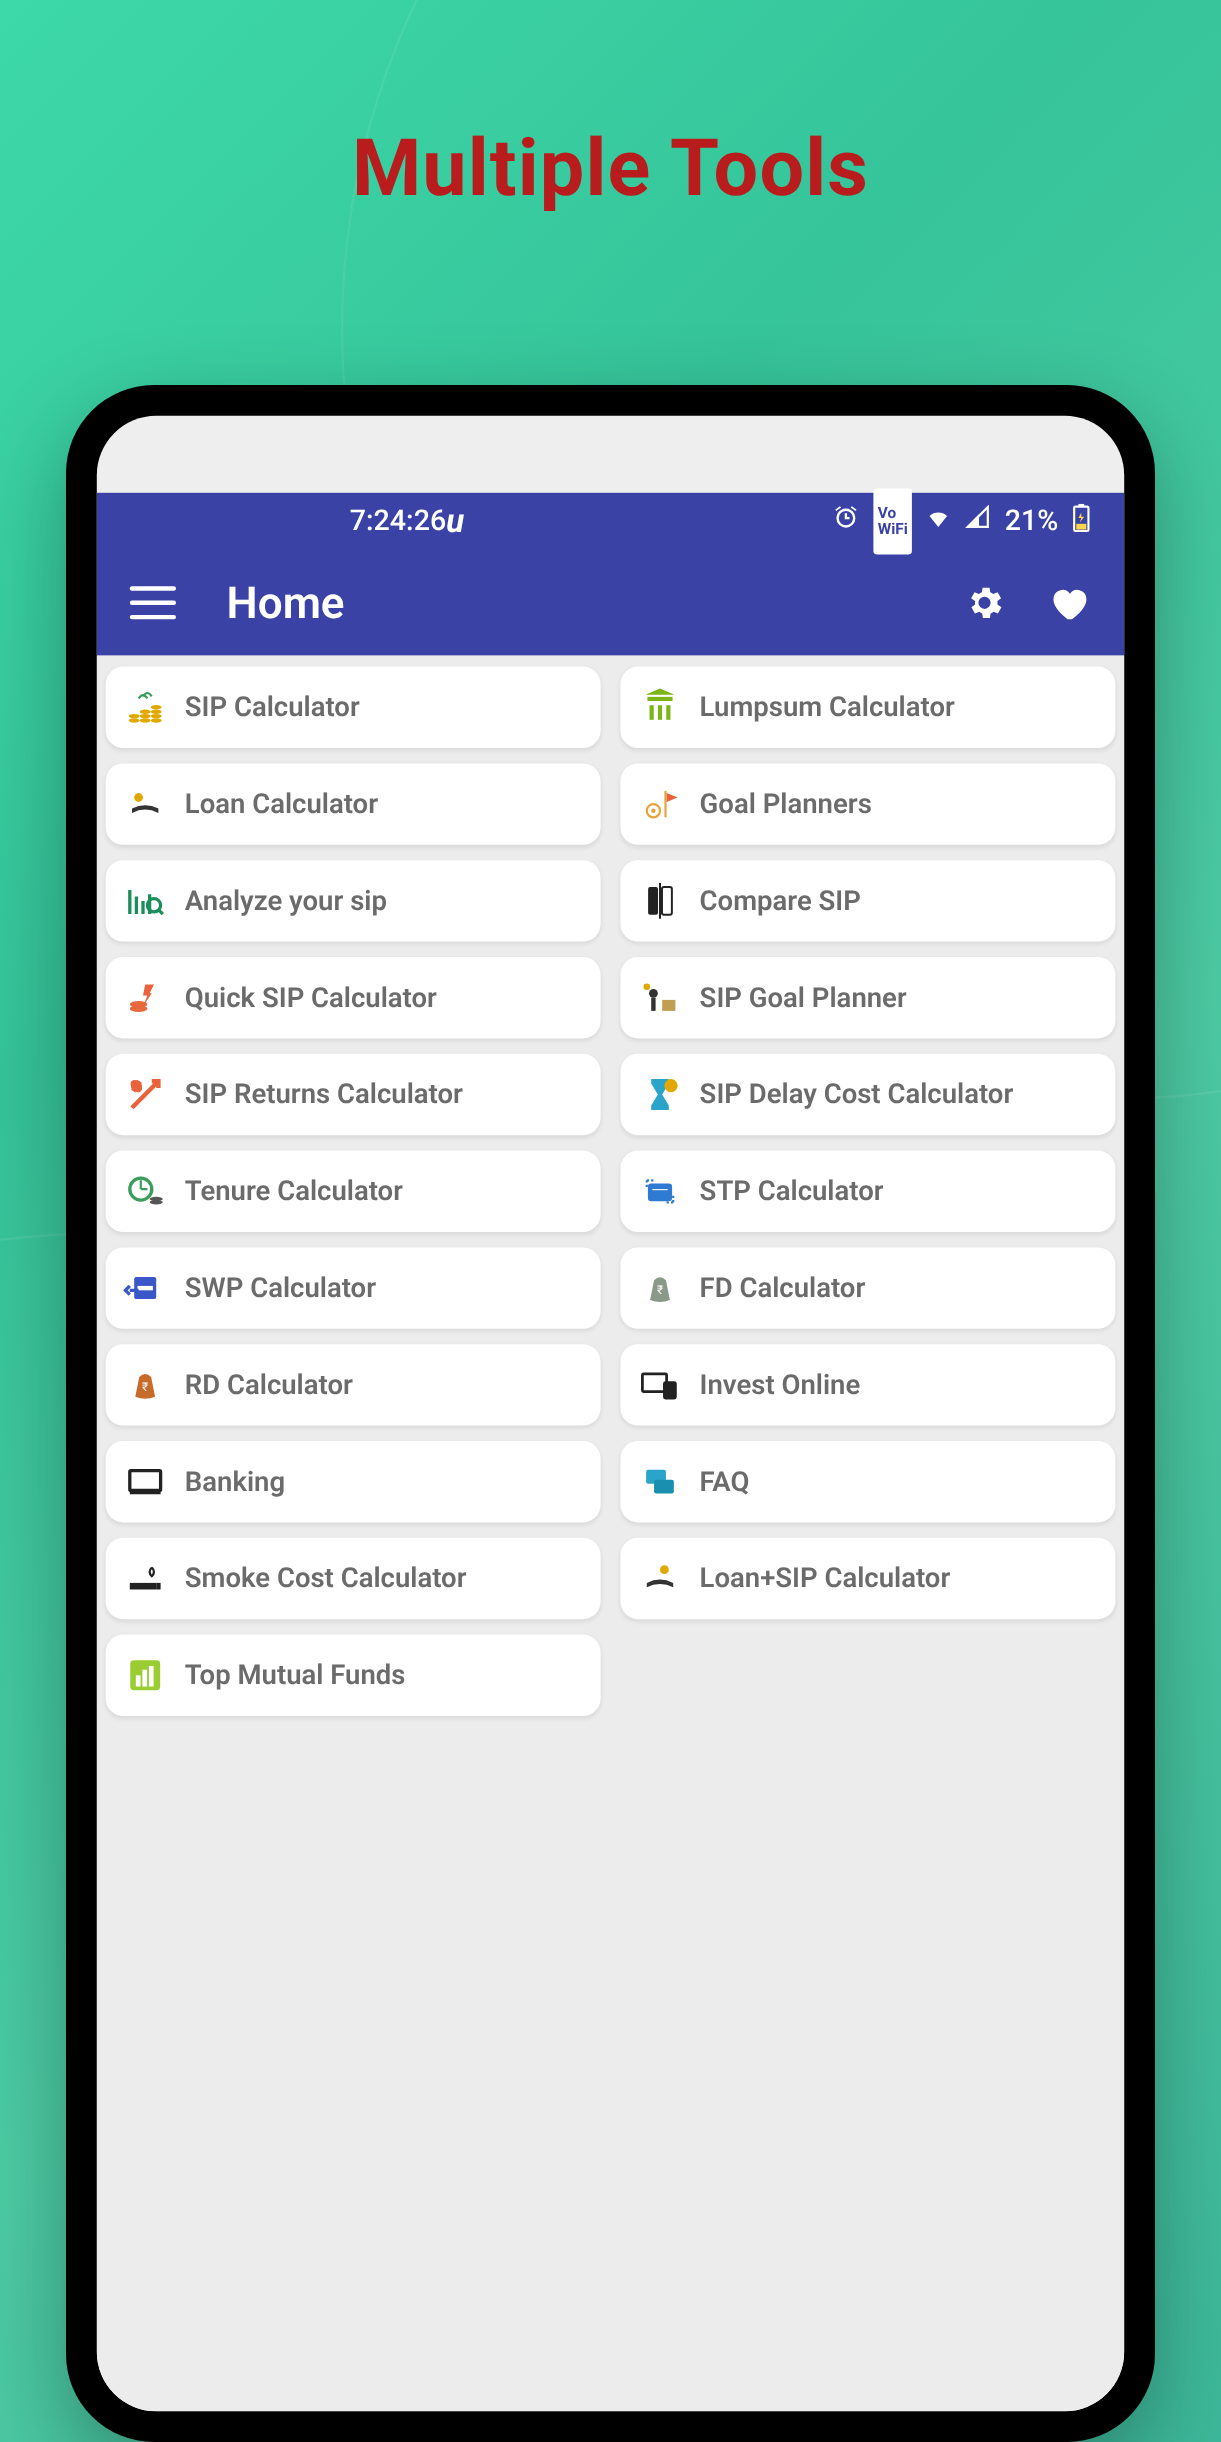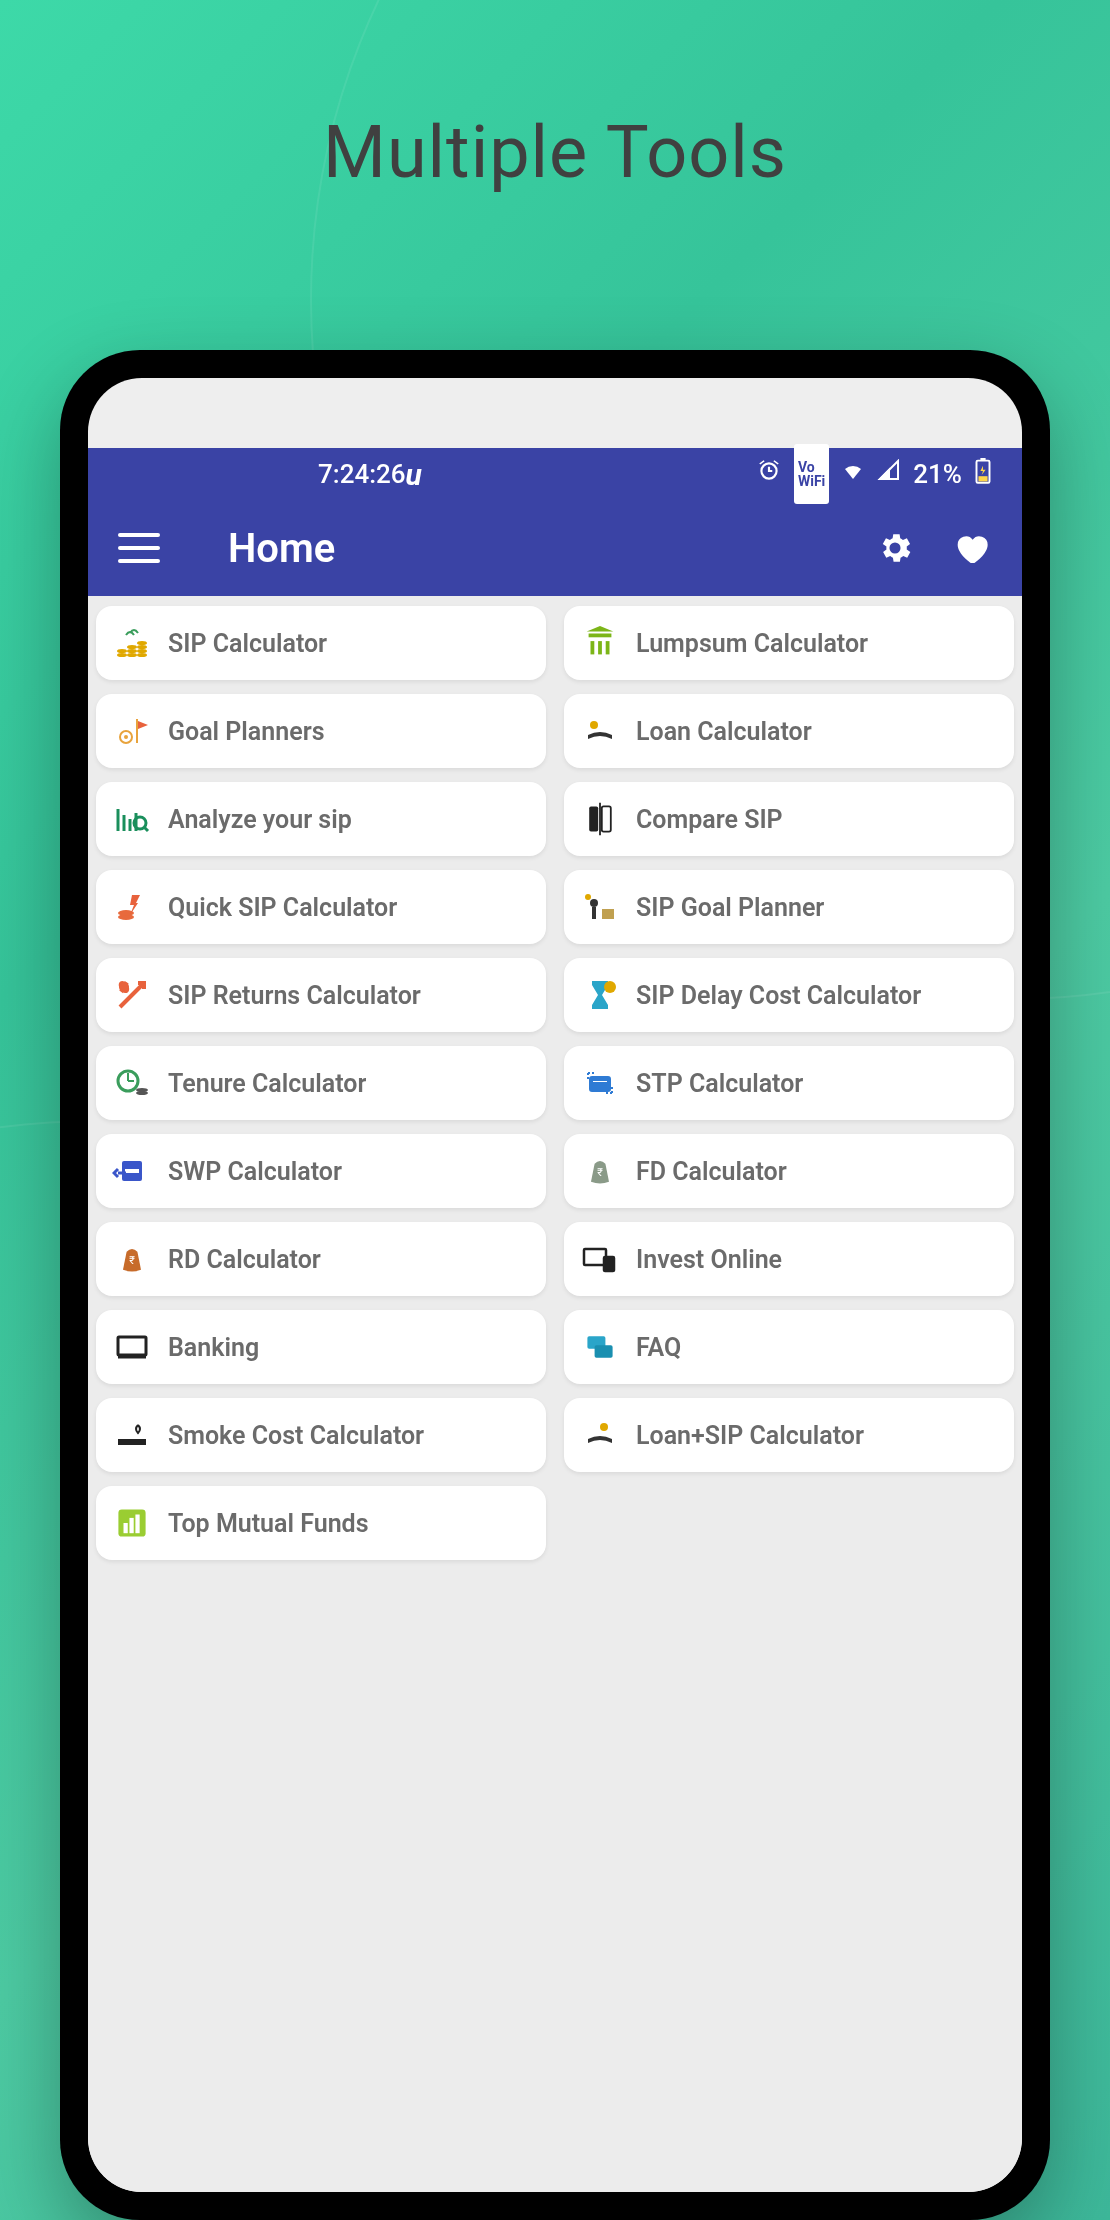--- a/index.html
+++ b/index.html
@@ -18,23 +18,23 @@
 }
 .arc1 { width: 1400px; height: 1400px; top: -400px; right: -600px; }
 .arc2 { width: 1600px; height: 1600px; bottom: -500px; left: -700px; }
 
 .promo-title {
   position: absolute;
   top: 110px;
   left: 0;
   right: 0;
   text-align: center;
-  color: #404040;
+  color: #b91c1c;
   font-size: 72px;
-  font-weight: 400;
+  font-weight: 700;
   letter-spacing: 1px;
 }
 
 .phone {
   position: absolute;
   top: 350px;
   left: 60px;
   width: 990px;
   height: 1870px;
   background: #000;
@@ -78,21 +78,21 @@
 .app-bar {
   height: 96px;
   background: #3a43a5;
   color: #fff;
   display: flex;
   align-items: center;
   padding: 0 30px;
 }
 .hamburger { width: 42px; height: 30px; display: flex; flex-direction: column; justify-content: space-between; cursor: pointer; }
 .hamburger span { display: block; height: 4px; background: #fff; border-radius: 2px; }
-.app-title { font-size: 40px; font-weight: 600; margin-left: 68px; flex: 1; }
+.app-title { font-size: 40px; font-weight: 600; margin-left: 46px; flex: 1; }
 .toolbar-icon { width: 42px; height: 42px; margin-left: 34px; cursor: pointer; display: flex; align-items: center; justify-content: center; }
 
 .content {
   background: #ececec;
   padding: 10px 8px;
   height: calc(100% - 218px);
   overflow: hidden;
 }
 .grid {
   display: grid;
@@ -220,37 +220,37 @@
                 <rect x="10" y="18" width="4" height="14"></rect>
                 <rect x="18" y="18" width="4" height="14"></rect>
                 <rect x="26" y="18" width="4" height="14"></rect>
                 <path d="M6 8 L20 2 L34 8 Z"></path>
               </svg>
             </div>
             <div class="tile-label">Lumpsum Calculator</div>
           </div>
           <div class="tile">
             <div class="tile-icon">
+              <svg width="40" height="40" viewBox="0 0 40 40" fill="#333">
+                <path d="M8 24 Q20 18 32 24 L32 28 Q20 22 8 28 Z"></path>
+                <circle cx="14" cy="14" r="4" fill="#e0a800"></circle>
+              </svg>
+            </div>
+            <div class="tile-label">Loan Calculator</div>
+          </div>
+          <div class="tile">
+            <div class="tile-icon">
               <svg width="40" height="40" viewBox="0 0 40 40">
                 <circle cx="14" cy="26" r="6" fill="none" stroke="#e8a33c" stroke-width="2"></circle>
                 <circle cx="14" cy="26" r="2" fill="#e8a33c"></circle>
                 <rect x="24" y="8" width="2" height="24" fill="#e8a33c"></rect>
                 <path d="M26 10 L36 14 L26 18 Z" fill="#e8623c"></path>
               </svg>
             </div>
             <div class="tile-label">Goal Planners</div>
-          </div>
-          <div class="tile">
-            <div class="tile-icon">
-              <svg width="40" height="40" viewBox="0 0 40 40" fill="#333">
-                <path d="M8 24 Q20 18 32 24 L32 28 Q20 22 8 28 Z"></path>
-                <circle cx="14" cy="14" r="4" fill="#e0a800"></circle>
-              </svg>
-            </div>
-            <div class="tile-label">Loan Calculator</div>
           </div>
           <div class="tile">
             <div class="tile-icon">
               <svg width="40" height="40" viewBox="0 0 40 40" fill="none" stroke="#1a8f5c" stroke-width="3">
                 <line x1="6" y1="32" x2="6" y2="10"></line>
                 <line x1="12" y1="32" x2="12" y2="16"></line>
                 <line x1="18" y1="32" x2="18" y2="20"></line>
                 <line x1="24" y1="32" x2="24" y2="14"></line>
                 <circle cx="28" cy="24" r="6"></circle>
                 <line x1="32" y1="28" x2="36" y2="32"></line>

